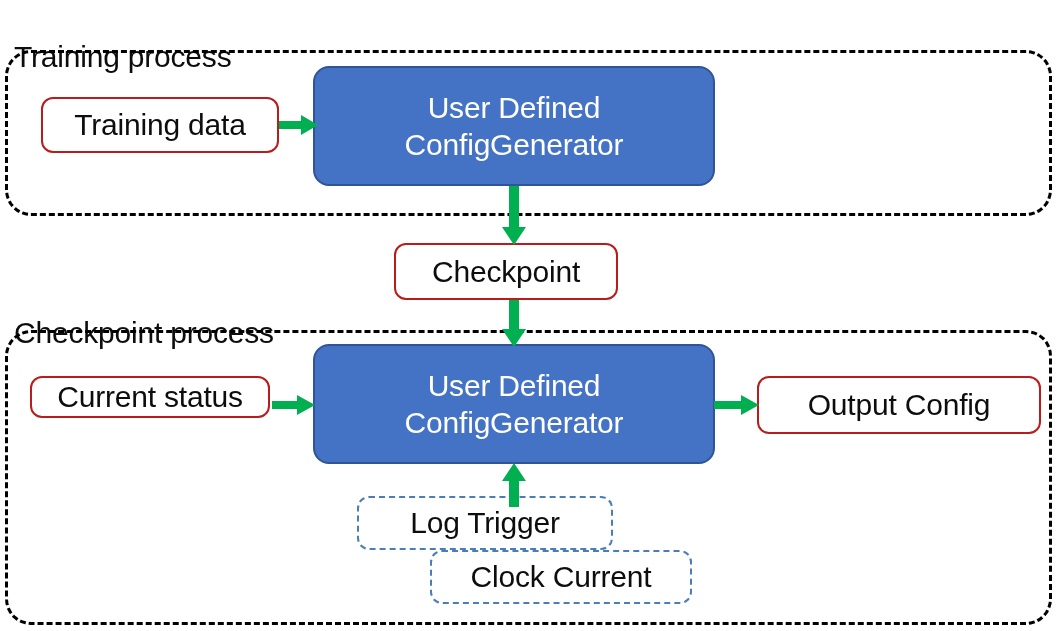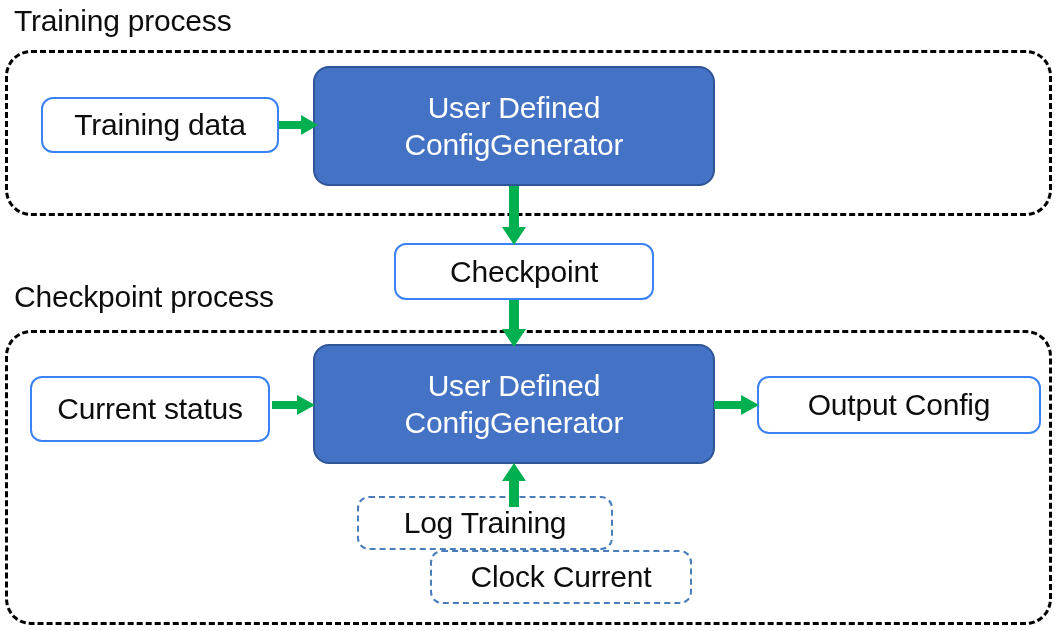--- a/index.html
+++ b/index.html
@@ -19,36 +19,37 @@
   }
 
   
   .section-label {
     position: absolute;
     font-size: 30px;
     line-height: 34px;
     color: #0d0d0d;
     white-space: nowrap;
     letter-spacing: -0.2px;
+    margin-top: 36px;
   }
 
   
   .process-container {
     position: absolute;
     border: 3px dashed #000000;
     border-radius: 26px;
     box-sizing: border-box;
     background: transparent;
   }
 
   
   .node-plain {
     position: absolute;
     box-sizing: border-box;
-    border: 2px solid #3b82f6;
+    border: 2px solid #b91c1c;
     border-radius: 12px;
     background: #ffffff;
     display: flex;
     align-items: center;
     justify-content: center;
     font-size: 30px;
     line-height: 32px;
     color: #0d0d0d;
     white-space: nowrap;
     letter-spacing: -0.2px;
@@ -120,35 +121,35 @@
     <span>User Defined</span>
     <span>ConfigGenerator</span>
   </div>
 
   <div class="arrow layer-top" style="left:501px; top:186px;">
     <svg width="26" height="60" viewBox="0 0 26 60" aria-hidden="true">
       <path d="M8 0 H18 V41 H25 L13 59 L1 41 H8 Z" fill="#00b050"></path>
     </svg>
   </div>
 
-  <div class="node-plain" style="left:394px; top:243px; width:260px; height:57px;">
+  <div class="node-plain" style="left:394px; top:243px; width:224px; height:57px;">
     <span>Checkpoint</span>
   </div>
 
   <div class="section-label" style="left:14px; top:280px;">Checkpoint process</div>
 
   <div class="arrow layer-top" style="left:501px; top:300px;">
     <svg width="26" height="48" viewBox="0 0 26 48" aria-hidden="true">
       <path d="M8 0 H18 V29 H25 L13 47 L1 29 H8 Z" fill="#00b050"></path>
     </svg>
   </div>
 
   <div class="process-container" style="left:5px; top:330px; width:1047px; height:295px;"></div>
 
-  <div class="node-plain" style="left:30px; top:376px; width:240px; height:66px;">
+  <div class="node-plain" style="left:30px; top:376px; width:240px; height:42px;">
     <span>Current status</span>
   </div>
 
   <div class="arrow layer-top" style="left:272px; top:393px;">
     <svg width="44" height="24" viewBox="0 0 44 24" aria-hidden="true">
       <path d="M0 8 H25 V2 L43 12 L25 22 V16 H0 Z" fill="#00b050"></path>
     </svg>
   </div>
 
   <div class="node-blue" style="left:313px; top:344px; width:402px; height:120px;">
@@ -166,20 +167,20 @@
     <span>Output Config</span>
   </div>
 
   <div class="arrow layer-top" style="left:501px; top:463px;">
     <svg width="26" height="44" viewBox="0 0 26 44" aria-hidden="true">
       <path d="M13 0 L25 18 H18 V44 H8 V18 H1 Z" fill="#00b050"></path>
     </svg>
   </div>
 
   <div class="node-trigger" style="left:357px; top:496px; width:256px; height:54px;">
-    <span>Log Training</span>
+    <span>Log Trigger</span>
   </div>
 
   <div class="node-trigger" style="left:430px; top:550px; width:262px; height:54px;">
     <span>Clock Current</span>
   </div>
 
 </div>
 
 </body></html>

